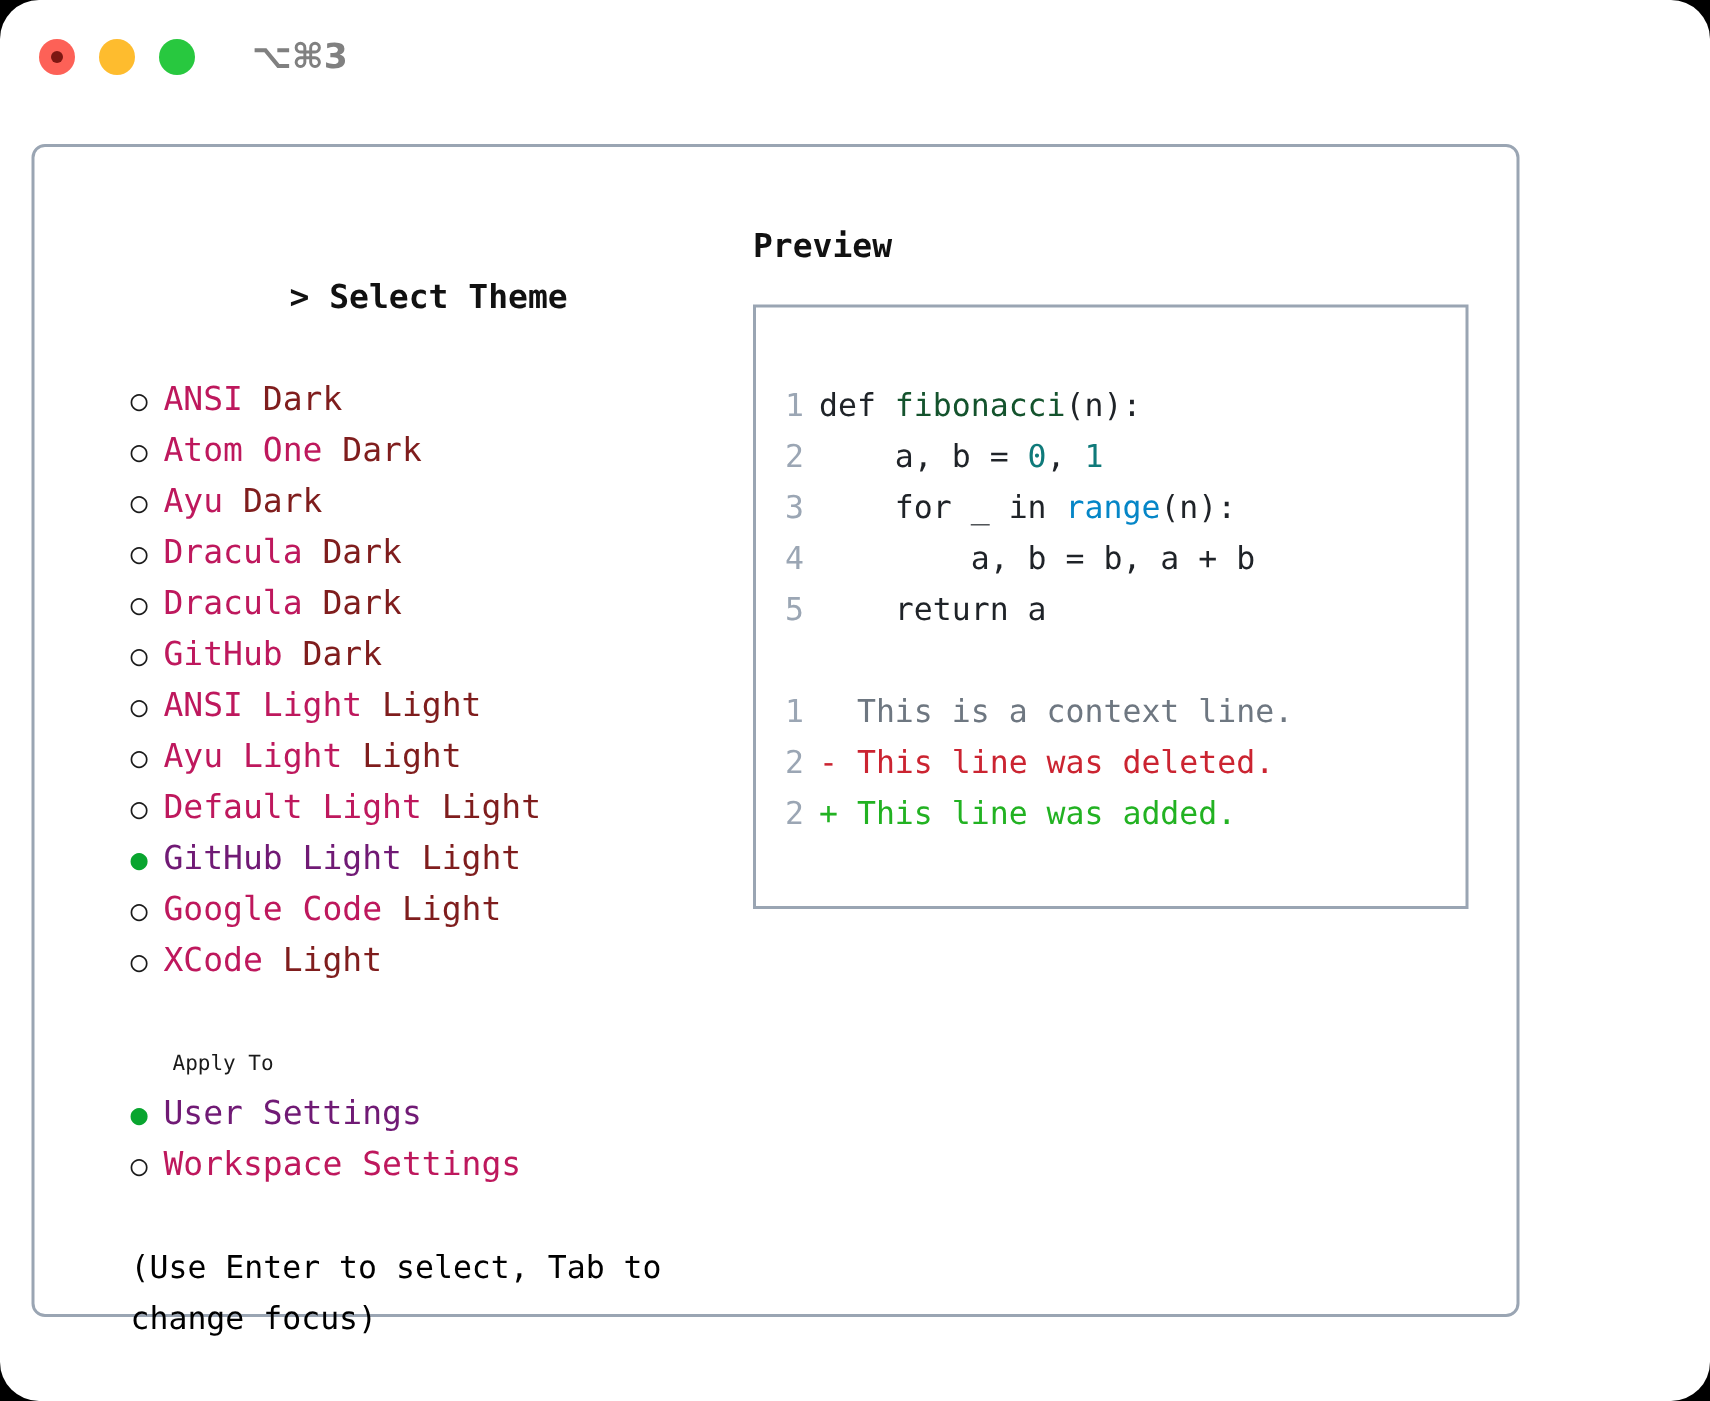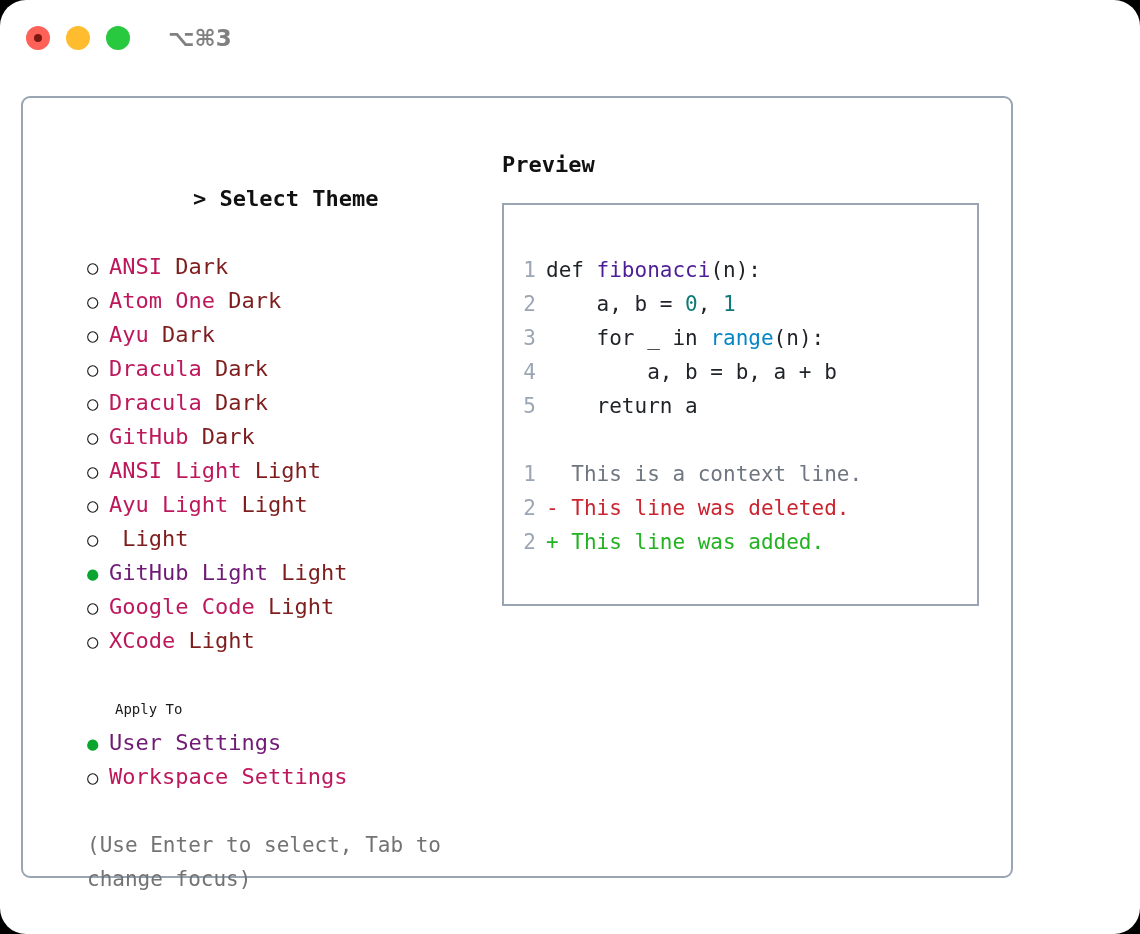--- a/index.html
+++ b/index.html
@@ -127,21 +127,21 @@
     font-size: 14px;
     color: #1a1a1a;
     line-height: 34px;
     padding-left: 28px;
     white-space: pre;
   }
 
   .hint {
     margin-top: 34px;
     font-size: 21px;
-    color: #737373;
+    color: #000000;
     line-height: 34px;
     width: 400px;
   }
 
   
   .right-col {
     position: absolute;
     left: 479px;
     top: 50px;
     width: 490px;
@@ -170,21 +170,21 @@
   .ln {
     width: 42px;
     flex: 0 0 42px;
     text-align: right;
     color: #9ba6b4;
     padding-right: 10px;
     box-sizing: border-box;
   }
   .code-txt { color: #1f2328; }
 
-  .t-fn   { color: #4c1d95; }
+  .t-fn   { color: #14532d; }
   .t-num  { color: #0f7a7a; }
   .t-call { color: #0586c7; }
   .t-ctx  { color: #6e7781; }
   .t-del  { color: #cb2431; }
   .t-add  { color: #22b222; }
 
   .gap-block { height: 34px; }
 </style>
 </head>
 <body>
@@ -209,21 +209,21 @@
 
       <div id="theme-options">
           <div class="opt-row"><span class="bullet">○</span><span class="opt-label">ANSI</span><span> </span><span class="opt-badge">Dark</span></div>
           <div class="opt-row"><span class="bullet">○</span><span class="opt-label">Atom One</span><span> </span><span class="opt-badge">Dark</span></div>
           <div class="opt-row"><span class="bullet">○</span><span class="opt-label">Ayu</span><span> </span><span class="opt-badge">Dark</span></div>
           <div class="opt-row"><span class="bullet">○</span><span class="opt-label">Dracula</span><span> </span><span class="opt-badge">Dark</span></div>
           <div class="opt-row"><span class="bullet">○</span><span class="opt-label">Dracula</span><span> </span><span class="opt-badge">Dark</span></div>
           <div class="opt-row"><span class="bullet">○</span><span class="opt-label">GitHub</span><span> </span><span class="opt-badge">Dark</span></div>
           <div class="opt-row"><span class="bullet">○</span><span class="opt-label">ANSI Light</span><span> </span><span class="opt-badge">Light</span></div>
           <div class="opt-row"><span class="bullet">○</span><span class="opt-label">Ayu Light</span><span> </span><span class="opt-badge">Light</span></div>
-          <div class="opt-row"><span class="bullet">○</span><span> </span><span class="opt-badge">Light</span></div>
+          <div class="opt-row"><span class="bullet">○</span><span class="opt-label">Default Light</span><span> </span><span class="opt-badge">Light</span></div>
           <div class="opt-row selected"><span class="bullet on">●</span><span class="opt-label">GitHub Light</span><span> </span><span class="opt-badge">Light</span></div>
           <div class="opt-row"><span class="bullet">○</span><span class="opt-label">Google Code</span><span> </span><span class="opt-badge">Light</span></div>
           <div class="opt-row"><span class="bullet">○</span><span class="opt-label">XCode</span><span> </span><span class="opt-badge">Light</span></div>
         </div>
 
       <div class="spacer-sm"></div>
 
       <div class="group-head">Apply To</div>
 
       <div id="apply-options">

